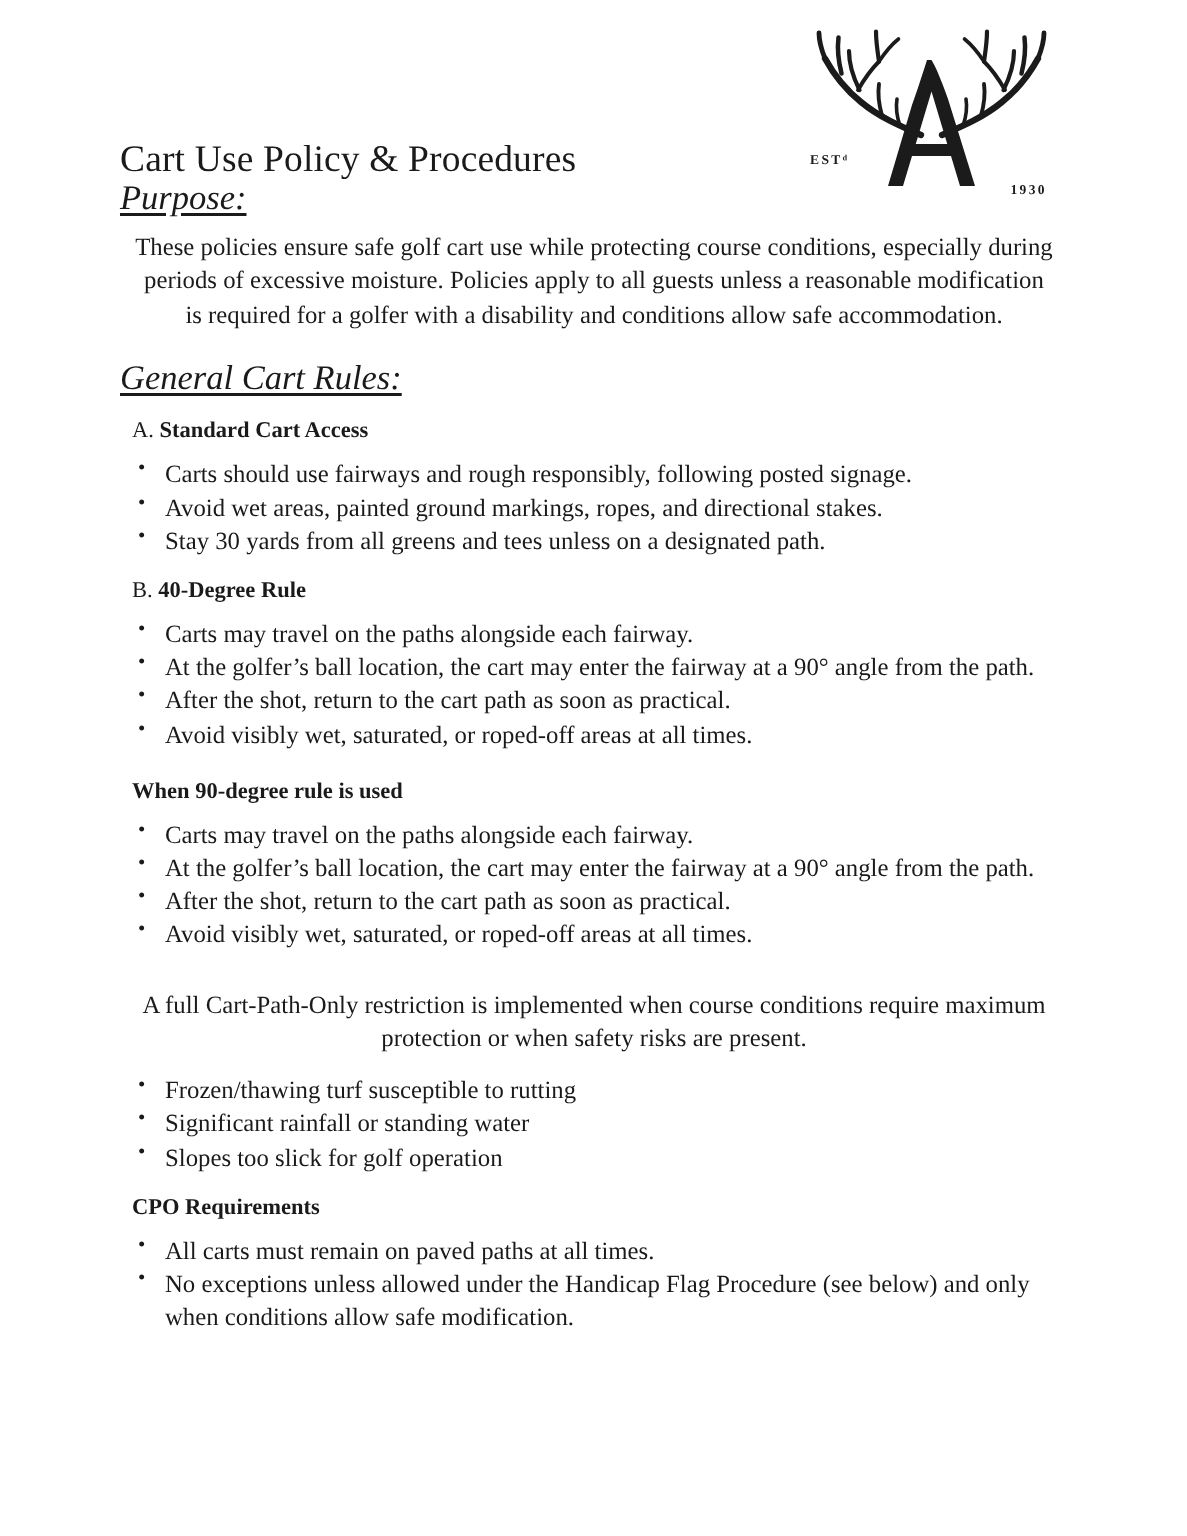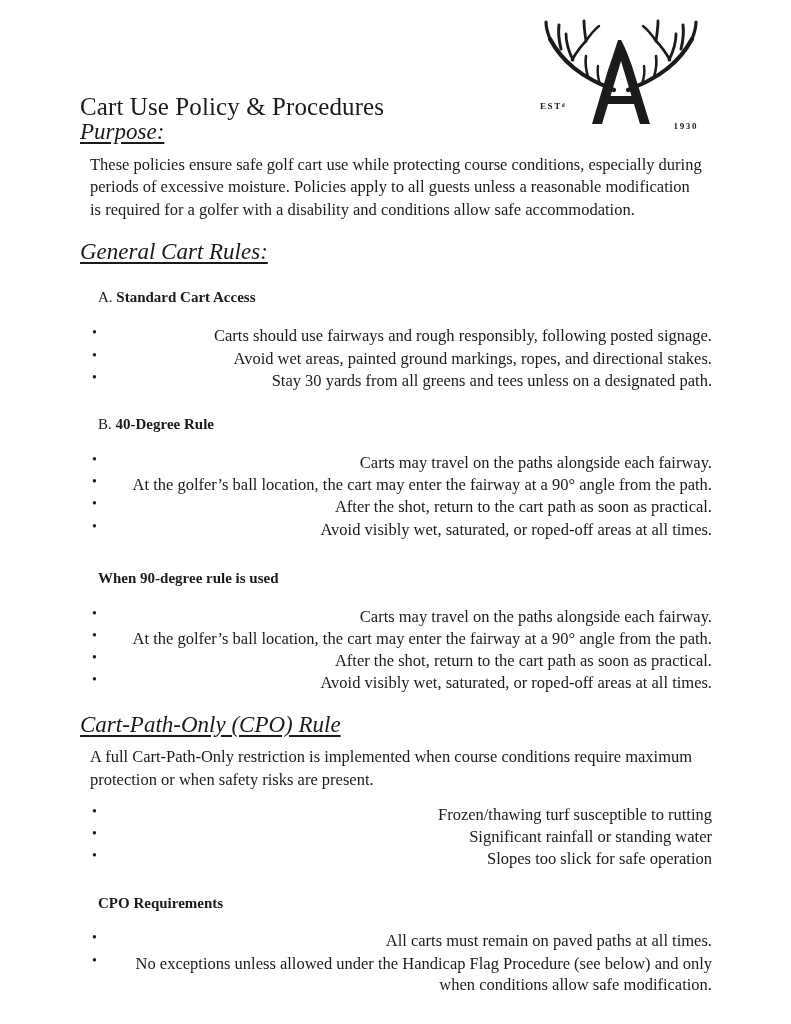--- a/index.html
+++ b/index.html
@@ -68,43 +68,42 @@
   }
 
   .content {
     position: absolute;
     left: 80px;
     top: 118px;
     width: 632px;
   }
 
   .centered-para {
-    text-align: left;
+    text-align: center;
     font-size: 16.5px;
     line-height: 1.38;
     margin: 8px 10px 0 10px;
   }
 
   .sec-gap-lg { height: 16px; }
   .sec-gap-md { height: 10px; }
   .sec-gap-sm { height: 5px; }
 
   .sub-head {
     font-size: 15px;
     line-height: 1.25;
-    margin: 18px;
+    margin: 8px;
     font-weight: normal;
   }
   .sub-head b { font-weight: bold; }
 
   ul.bullets {
     list-style: none;
     margin: 2px 0 0 0;
     padding: 0;
-    text-align: right;
   }
   ul.bullets li {
     position: relative;
     font-size: 16.5px;
     line-height: 1.32;
     padding-left: 30px;
     margin: 0 0 0.5px 0;
   }
   ul.bullets li::before {
     content: "\2022";
@@ -191,29 +190,28 @@
     <p class="sub-head"><b>When 90-degree rule is used</b></p>
     <ul class="bullets">
       <li>Carts may travel on the paths alongside each fairway.</li>
       <li class="hanging-2">At the golfer’s ball location, the cart may enter the fairway at a 90° angle from the path.</li>
       <li>After the shot, return to the cart path as soon as practical.</li>
       <li>Avoid visibly wet, saturated, or roped-off areas at all times.</li>
     </ul>
 
     <div class="sec-gap-lg"></div>
 
-    <h2 class="h1-underline">Cart-Path-Only (CPO) Rule</h2>
     <p class="centered-para">A full Cart-Path-Only restriction is implemented when course conditions require maximum protection or when safety risks are present.</p>
 
     <div class="sec-gap-md"></div>
 
     <ul class="bullets">
       <li>Frozen/thawing turf susceptible to rutting</li>
       <li>Significant rainfall or standing water</li>
-      <li>Slopes too slick for safe operation</li>
+      <li>Slopes too slick for golf operation</li>
     </ul>
 
     <div class="sec-gap-sm"></div>
 
     <p class="sub-head"><b>CPO Requirements</b></p>
     <ul class="bullets">
       <li>All carts must remain on paved paths at all times.</li>
       <li class="hanging-2">No exceptions unless allowed under the Handicap Flag Procedure (see below) and only when conditions allow safe modification.</li>
     </ul>
 

